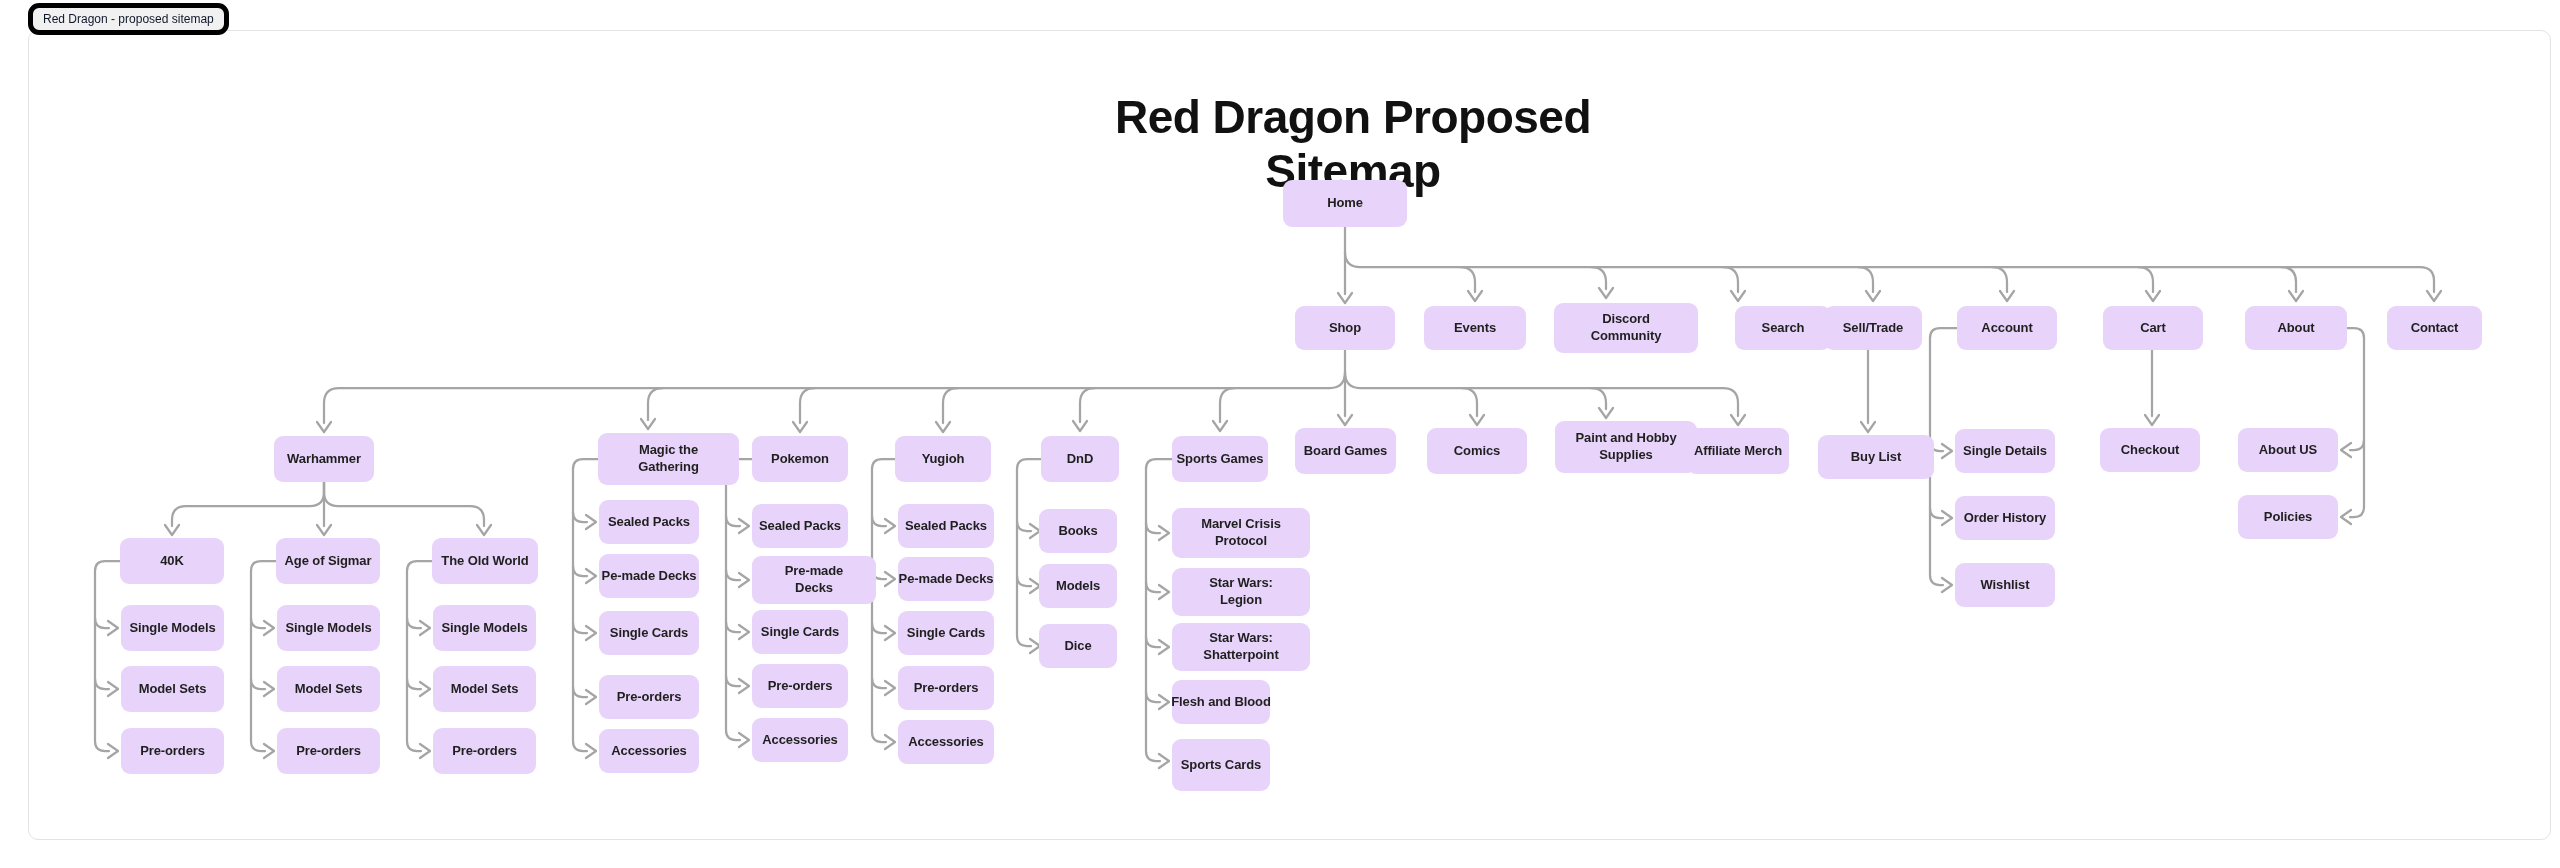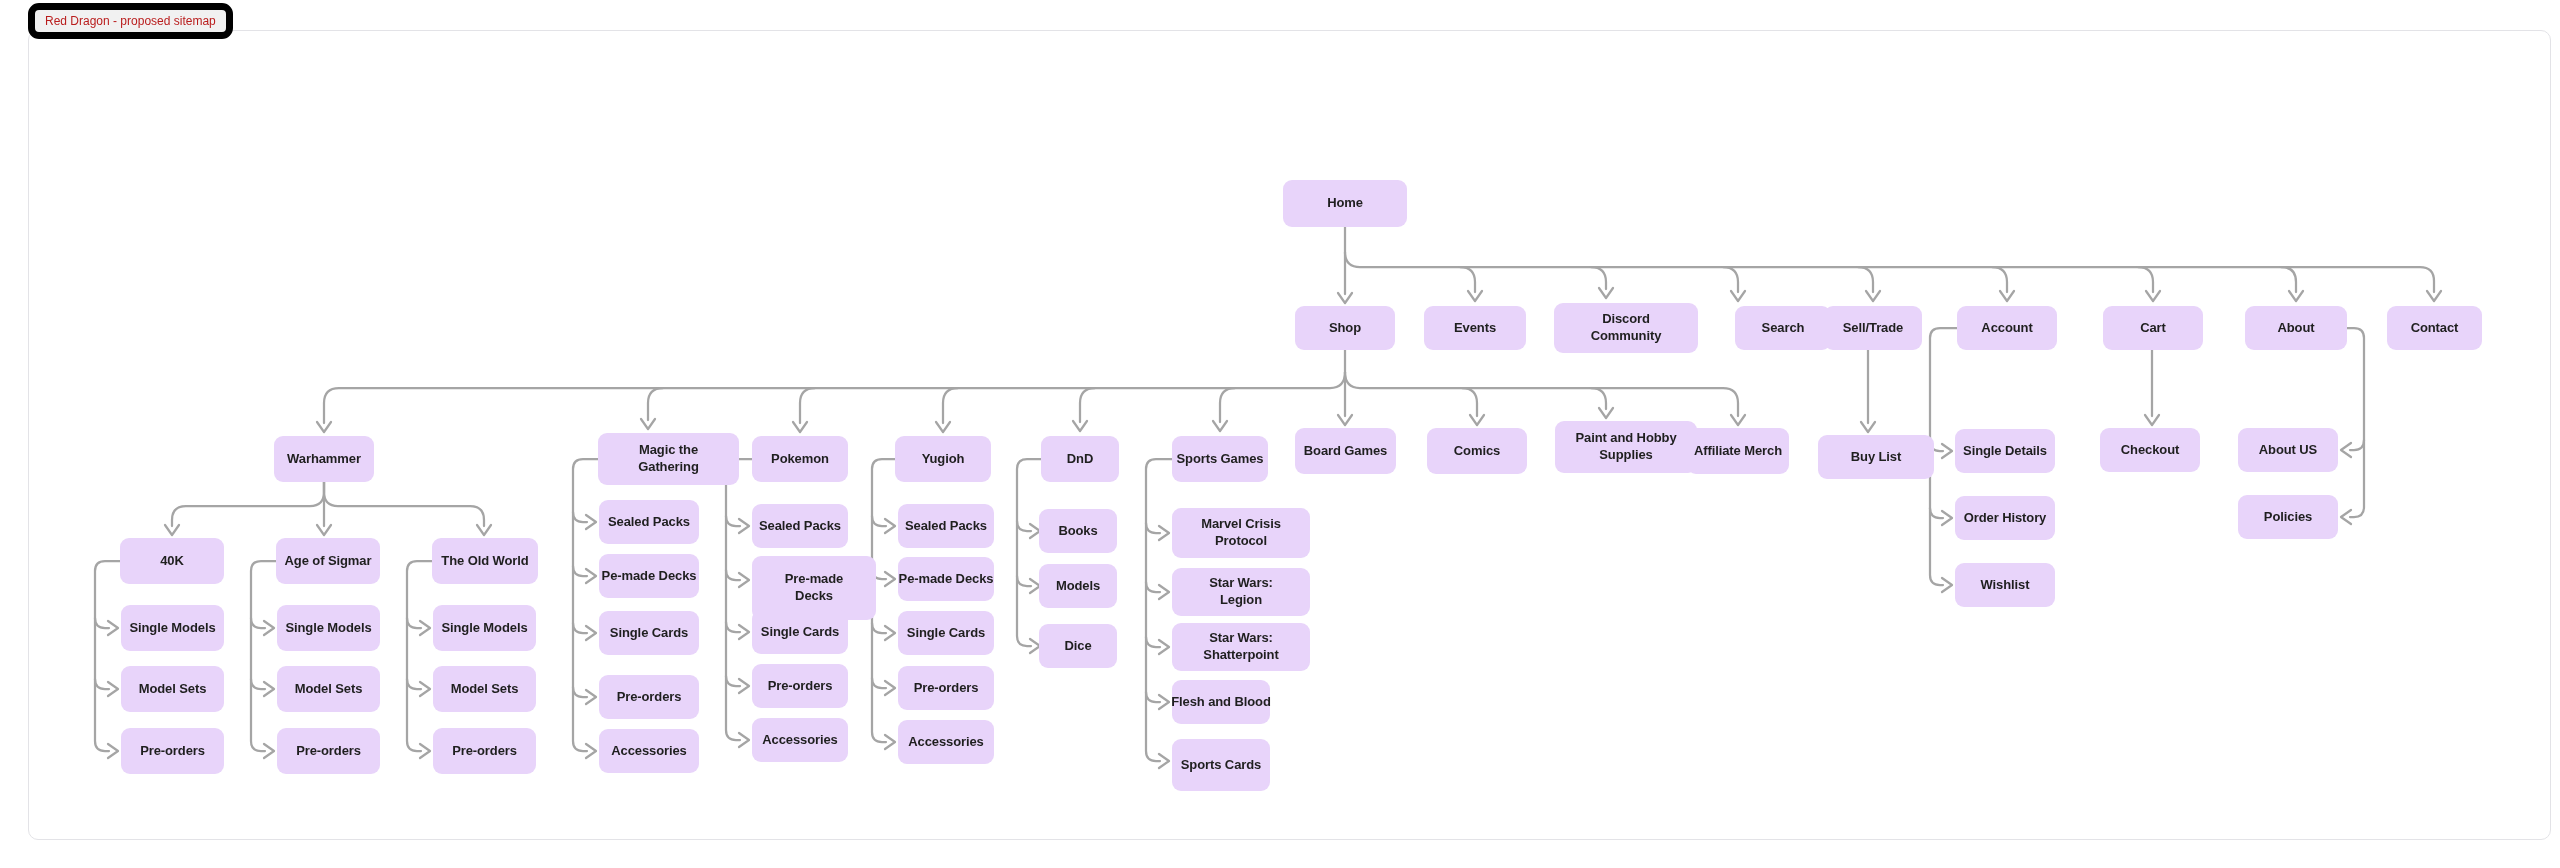--- a/index.html
+++ b/index.html
@@ -1,38 +1,39 @@
 <!DOCTYPE html>
 <html><head>
 <meta charset="utf-8">
 <style>
   html,body{margin:0;padding:0;background:#ffffff;}
   #stage{position:relative;width:2560px;height:868px;background:#ffffff;overflow:hidden;
          font-family:"Liberation Sans","DejaVu Sans",sans-serif;}
   #frame{position:absolute;left:28px;top:30px;width:2521px;height:808px;
          border:1.5px solid #E3E3E7;border-radius:10px;background:#ffffff;}
   #frame-tab{position:absolute;left:28px;top:3px;height:22px;line-height:22px;
-         padding:0 10px;background:#F1F1F1;border:7px solid #000000;border-radius:11px;
-         font-size:12px;color:#b91c1c;white-space:nowrap;}
+         padding:0 10px;background:#F1F1F1;border:5px solid #000000;border-radius:11px;
+         font-size:12px;color:#0f172a;white-space:nowrap;}
   #title{position:absolute;left:1032px;top:90px;width:642px;text-align:center;
          font-size:46px;font-weight:600;color:#111;letter-spacing:-0.5px;}
   .node{position:absolute;background:#E8D4FA;border-radius:9px;
         display:flex;align-items:center;justify-content:center;text-align:center;
         font-size:13px;font-weight:600;color:#1f1f1f;letter-spacing:-0.1px;
         white-space:nowrap;line-height:1.3;}
   .wrap2{white-space:normal;padding:0 20px;}
-  .tightwrap{white-space:normal;padding:8px 14px;}
+  .tightwrap{white-space:normal;padding:0 14px;}
   svg#wires{position:absolute;left:0;top:0;pointer-events:none;}
 </style>
 </head>
 <body>
 
 <div id="stage">
   <div id="frame"></div>
   <div id="frame-tab">Red Dragon - proposed sitemap</div>
+  <div id="title">Red Dragon Proposed Sitemap</div>
 
   <svg id="wires" width="2560" height="868" viewBox="0 0 2560 868">
     <defs>
       <marker id="ah" viewBox="0 0 16 18" refX="3" refY="9" markerWidth="16" markerHeight="18" orient="auto" markerUnits="userSpaceOnUse">
         <path d="M2,2 L12,9 L2,16" fill="none" stroke="#A5A5A5" stroke-width="2.25" stroke-linecap="round" stroke-linejoin="round"></path>
       </marker>
     </defs>
     <g fill="none" stroke="#A5A5A5" stroke-width="2.25" stroke-linecap="round">
 
       <path d="M1345,227 V294" marker-end="url(#ah)"></path>

